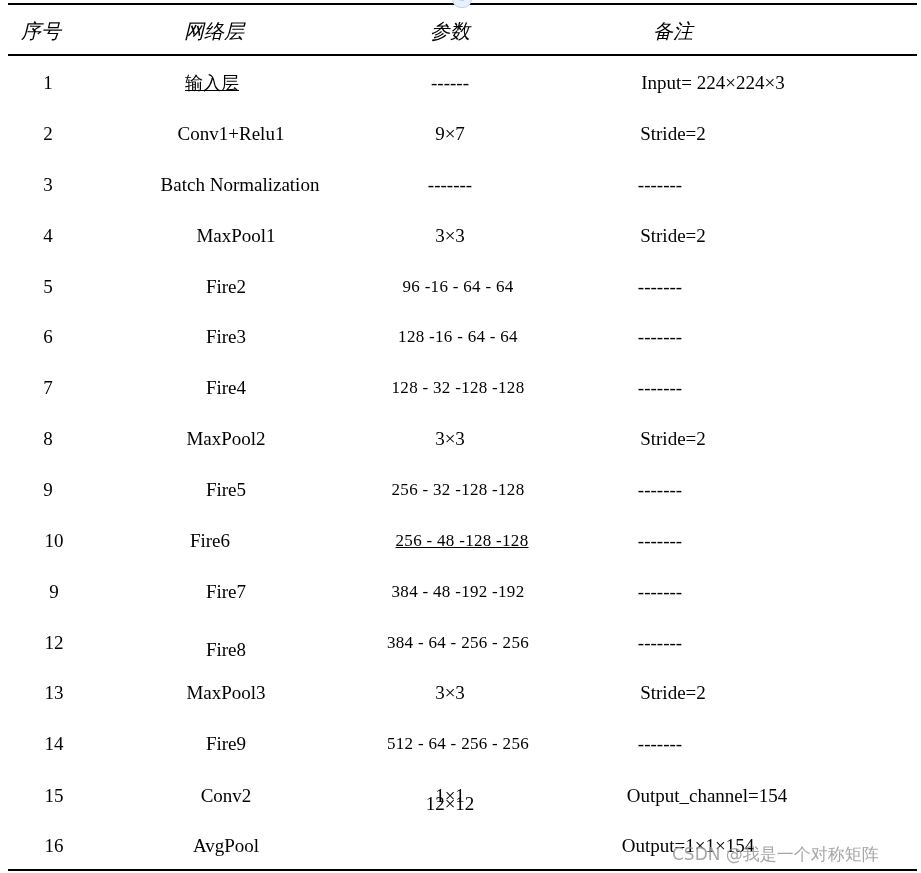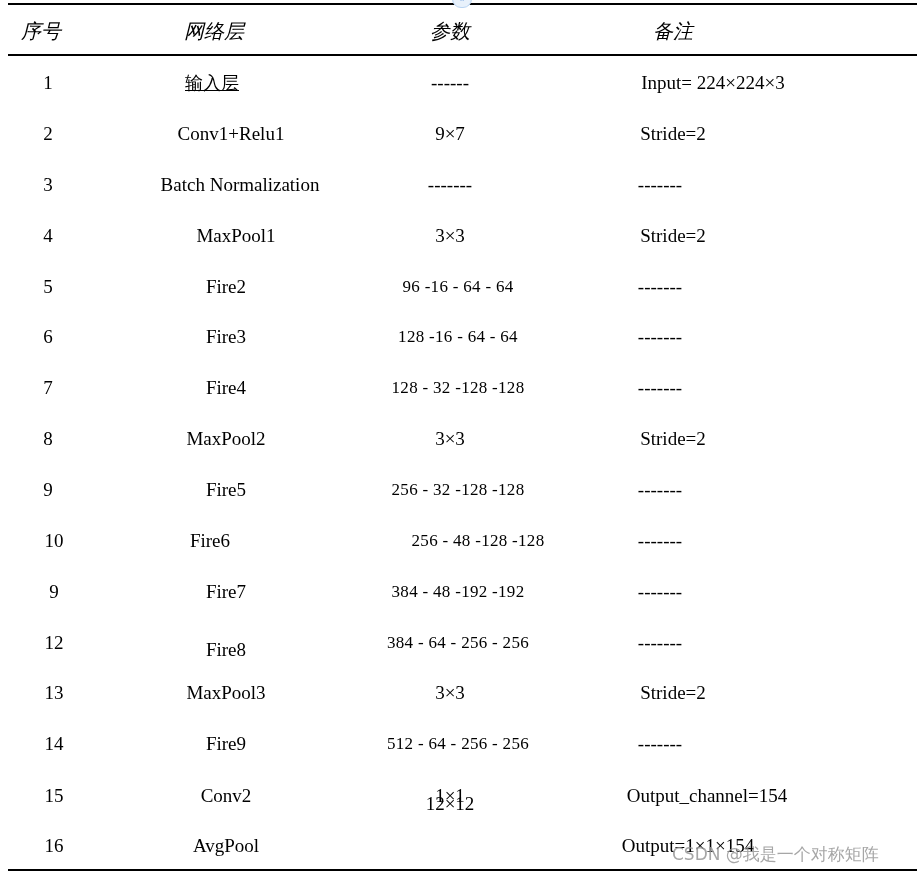--- a/index.html
+++ b/index.html
@@ -91,21 +91,21 @@
     </div>
     <div>
       <div class="cell " style="left: 48px; top: 490px;">9</div>
       <div class="cell " style="left: 226px; top: 490px;">Fire5</div>
       <div class="cell param" style="left: 458px; top: 490px;">256 - 32 -128 -128</div>
       <div class="cell " style="left: 660px; top: 490px;">-------</div>
     </div>
     <div>
       <div class="cell " style="left: 54px; top: 541px;">10</div>
       <div class="cell " style="left: 210px; top: 541px;">Fire6</div>
-      <div class="cell param" style="left: 478px; top: 541px;">256 - 48 -128 -128</div>
+      <div class="cell param" style="left: 462px; top: 541px; text-decoration: underline;">256 - 48 -128 -128</div>
       <div class="cell " style="left: 660px; top: 541px;">-------</div>
     </div>
     <div>
       <div class="cell " style="left: 54px; top: 592px;">9</div>
       <div class="cell " style="left: 226px; top: 592px;">Fire7</div>
       <div class="cell param" style="left: 458px; top: 592px;">384 - 48 -192 -192</div>
       <div class="cell " style="left: 660px; top: 592px;">-------</div>
     </div>
     <div>
       <div class="cell " style="left: 54px; top: 643px;">12</div>

